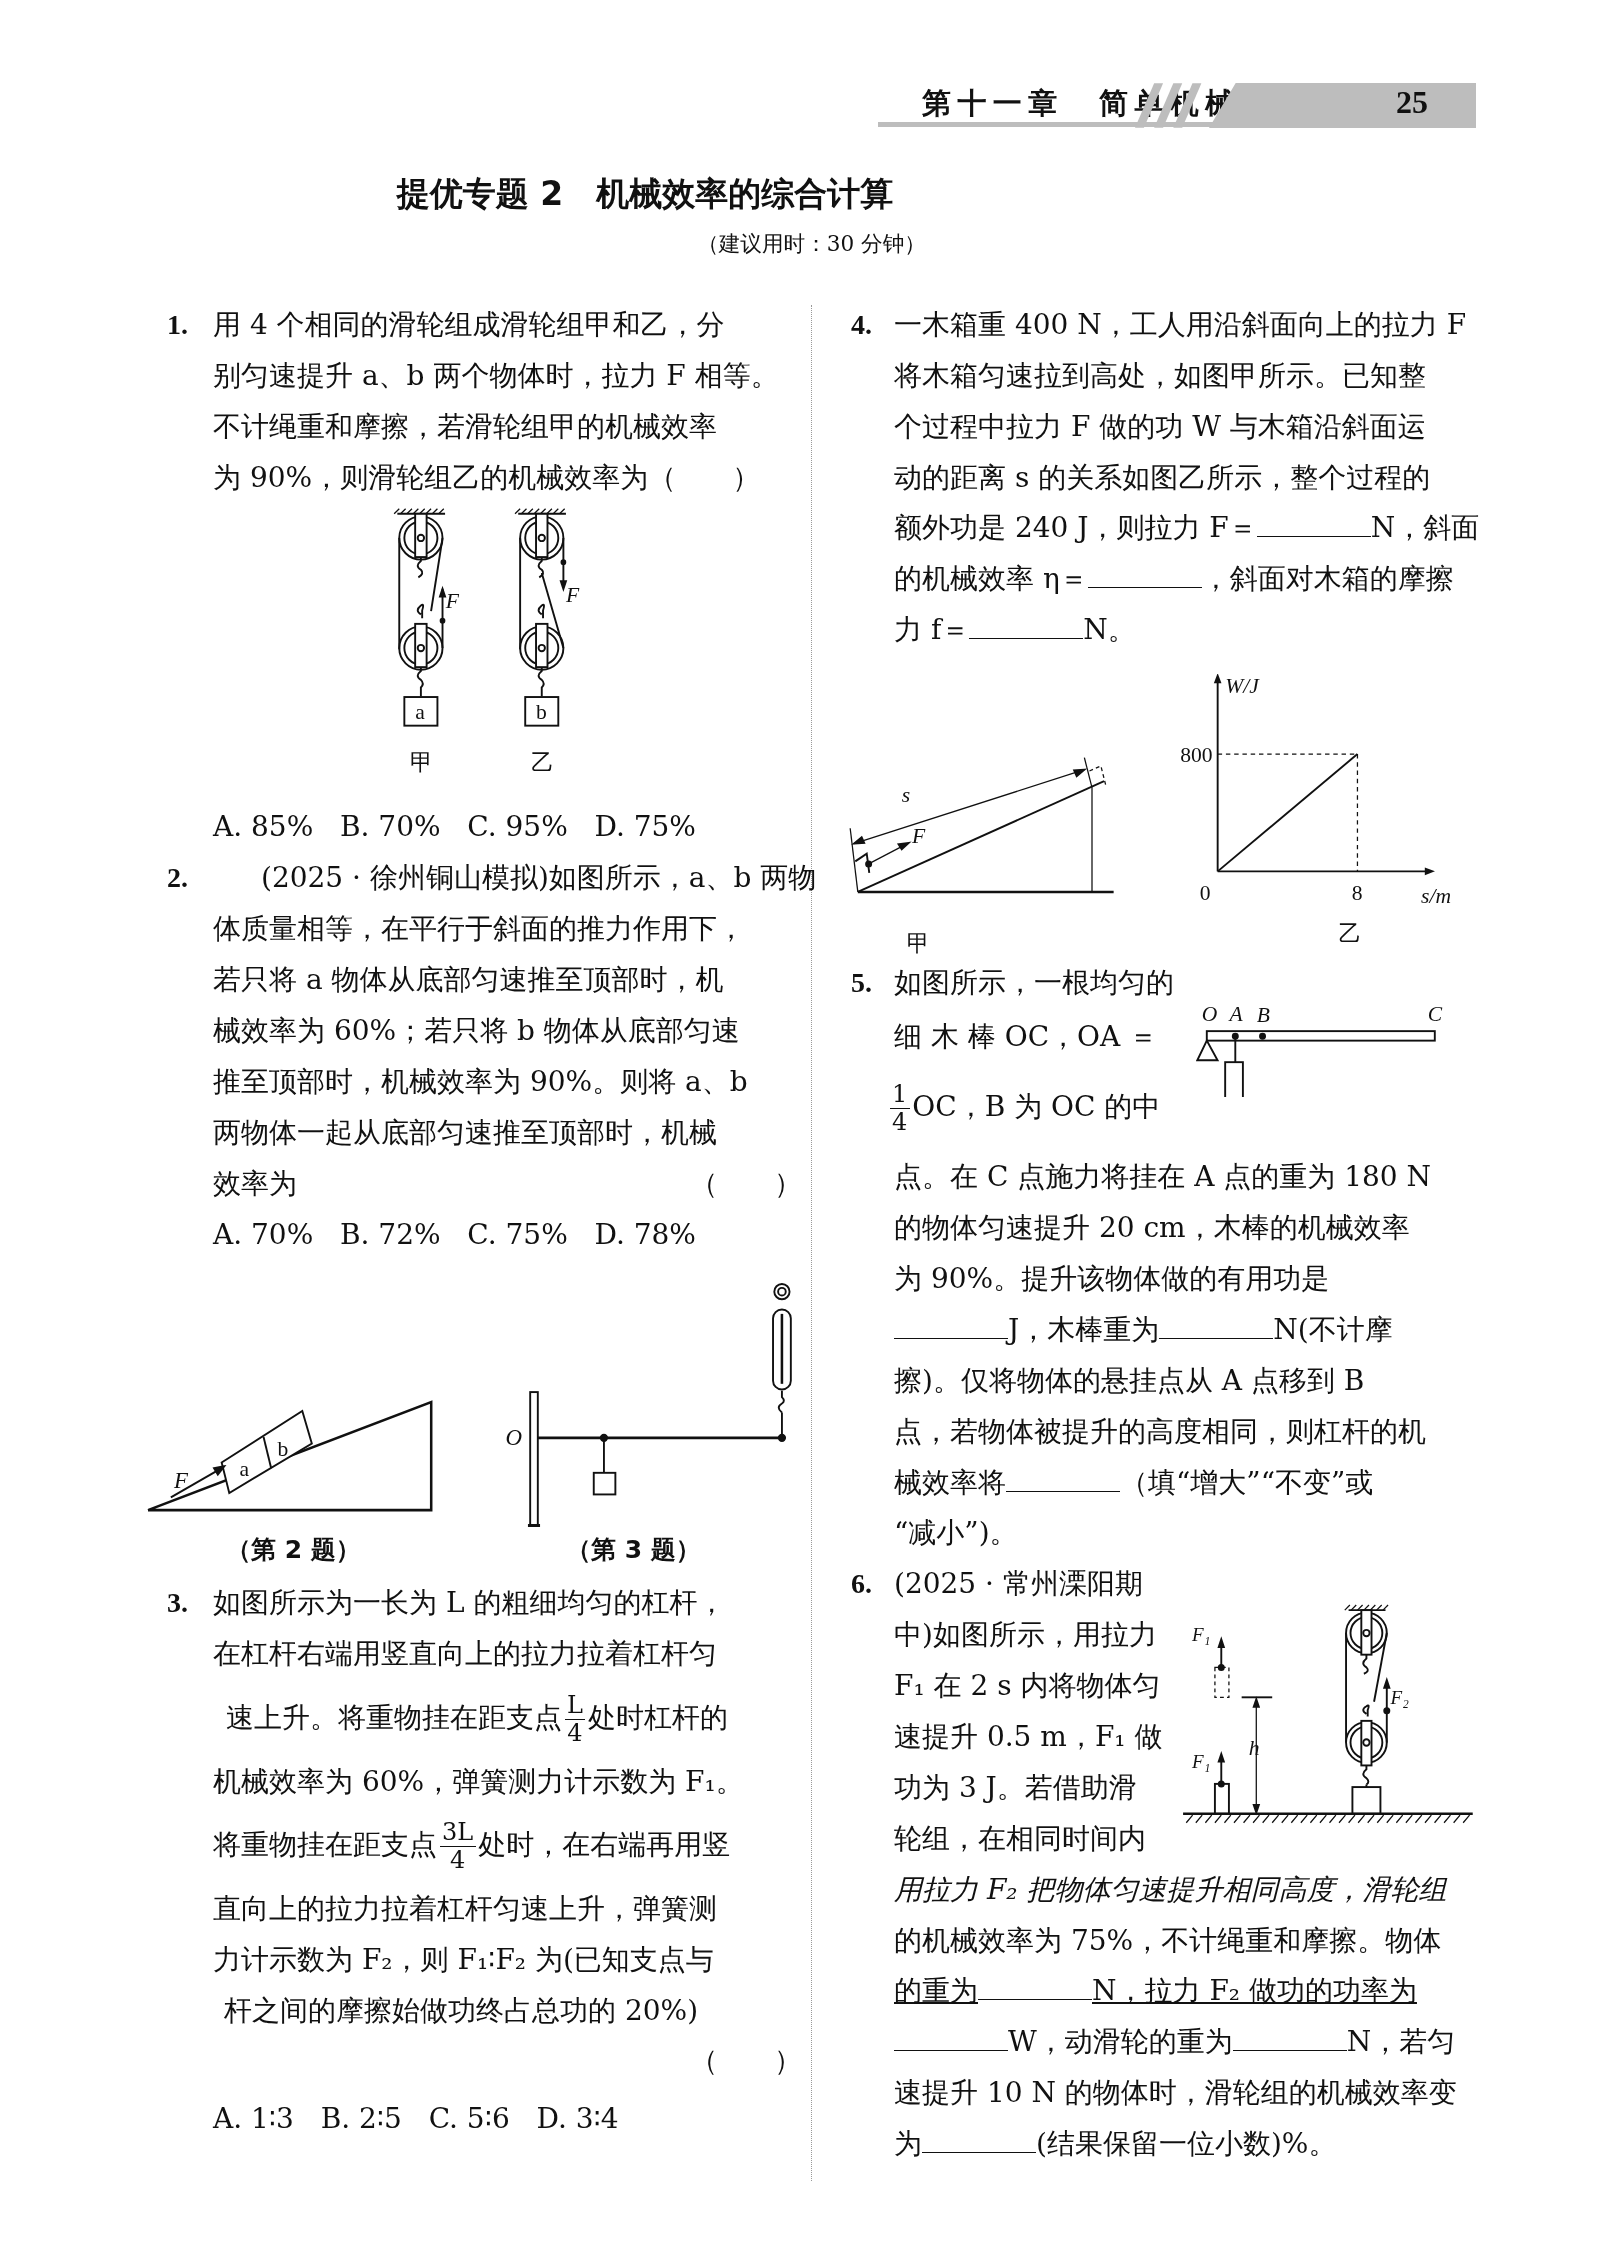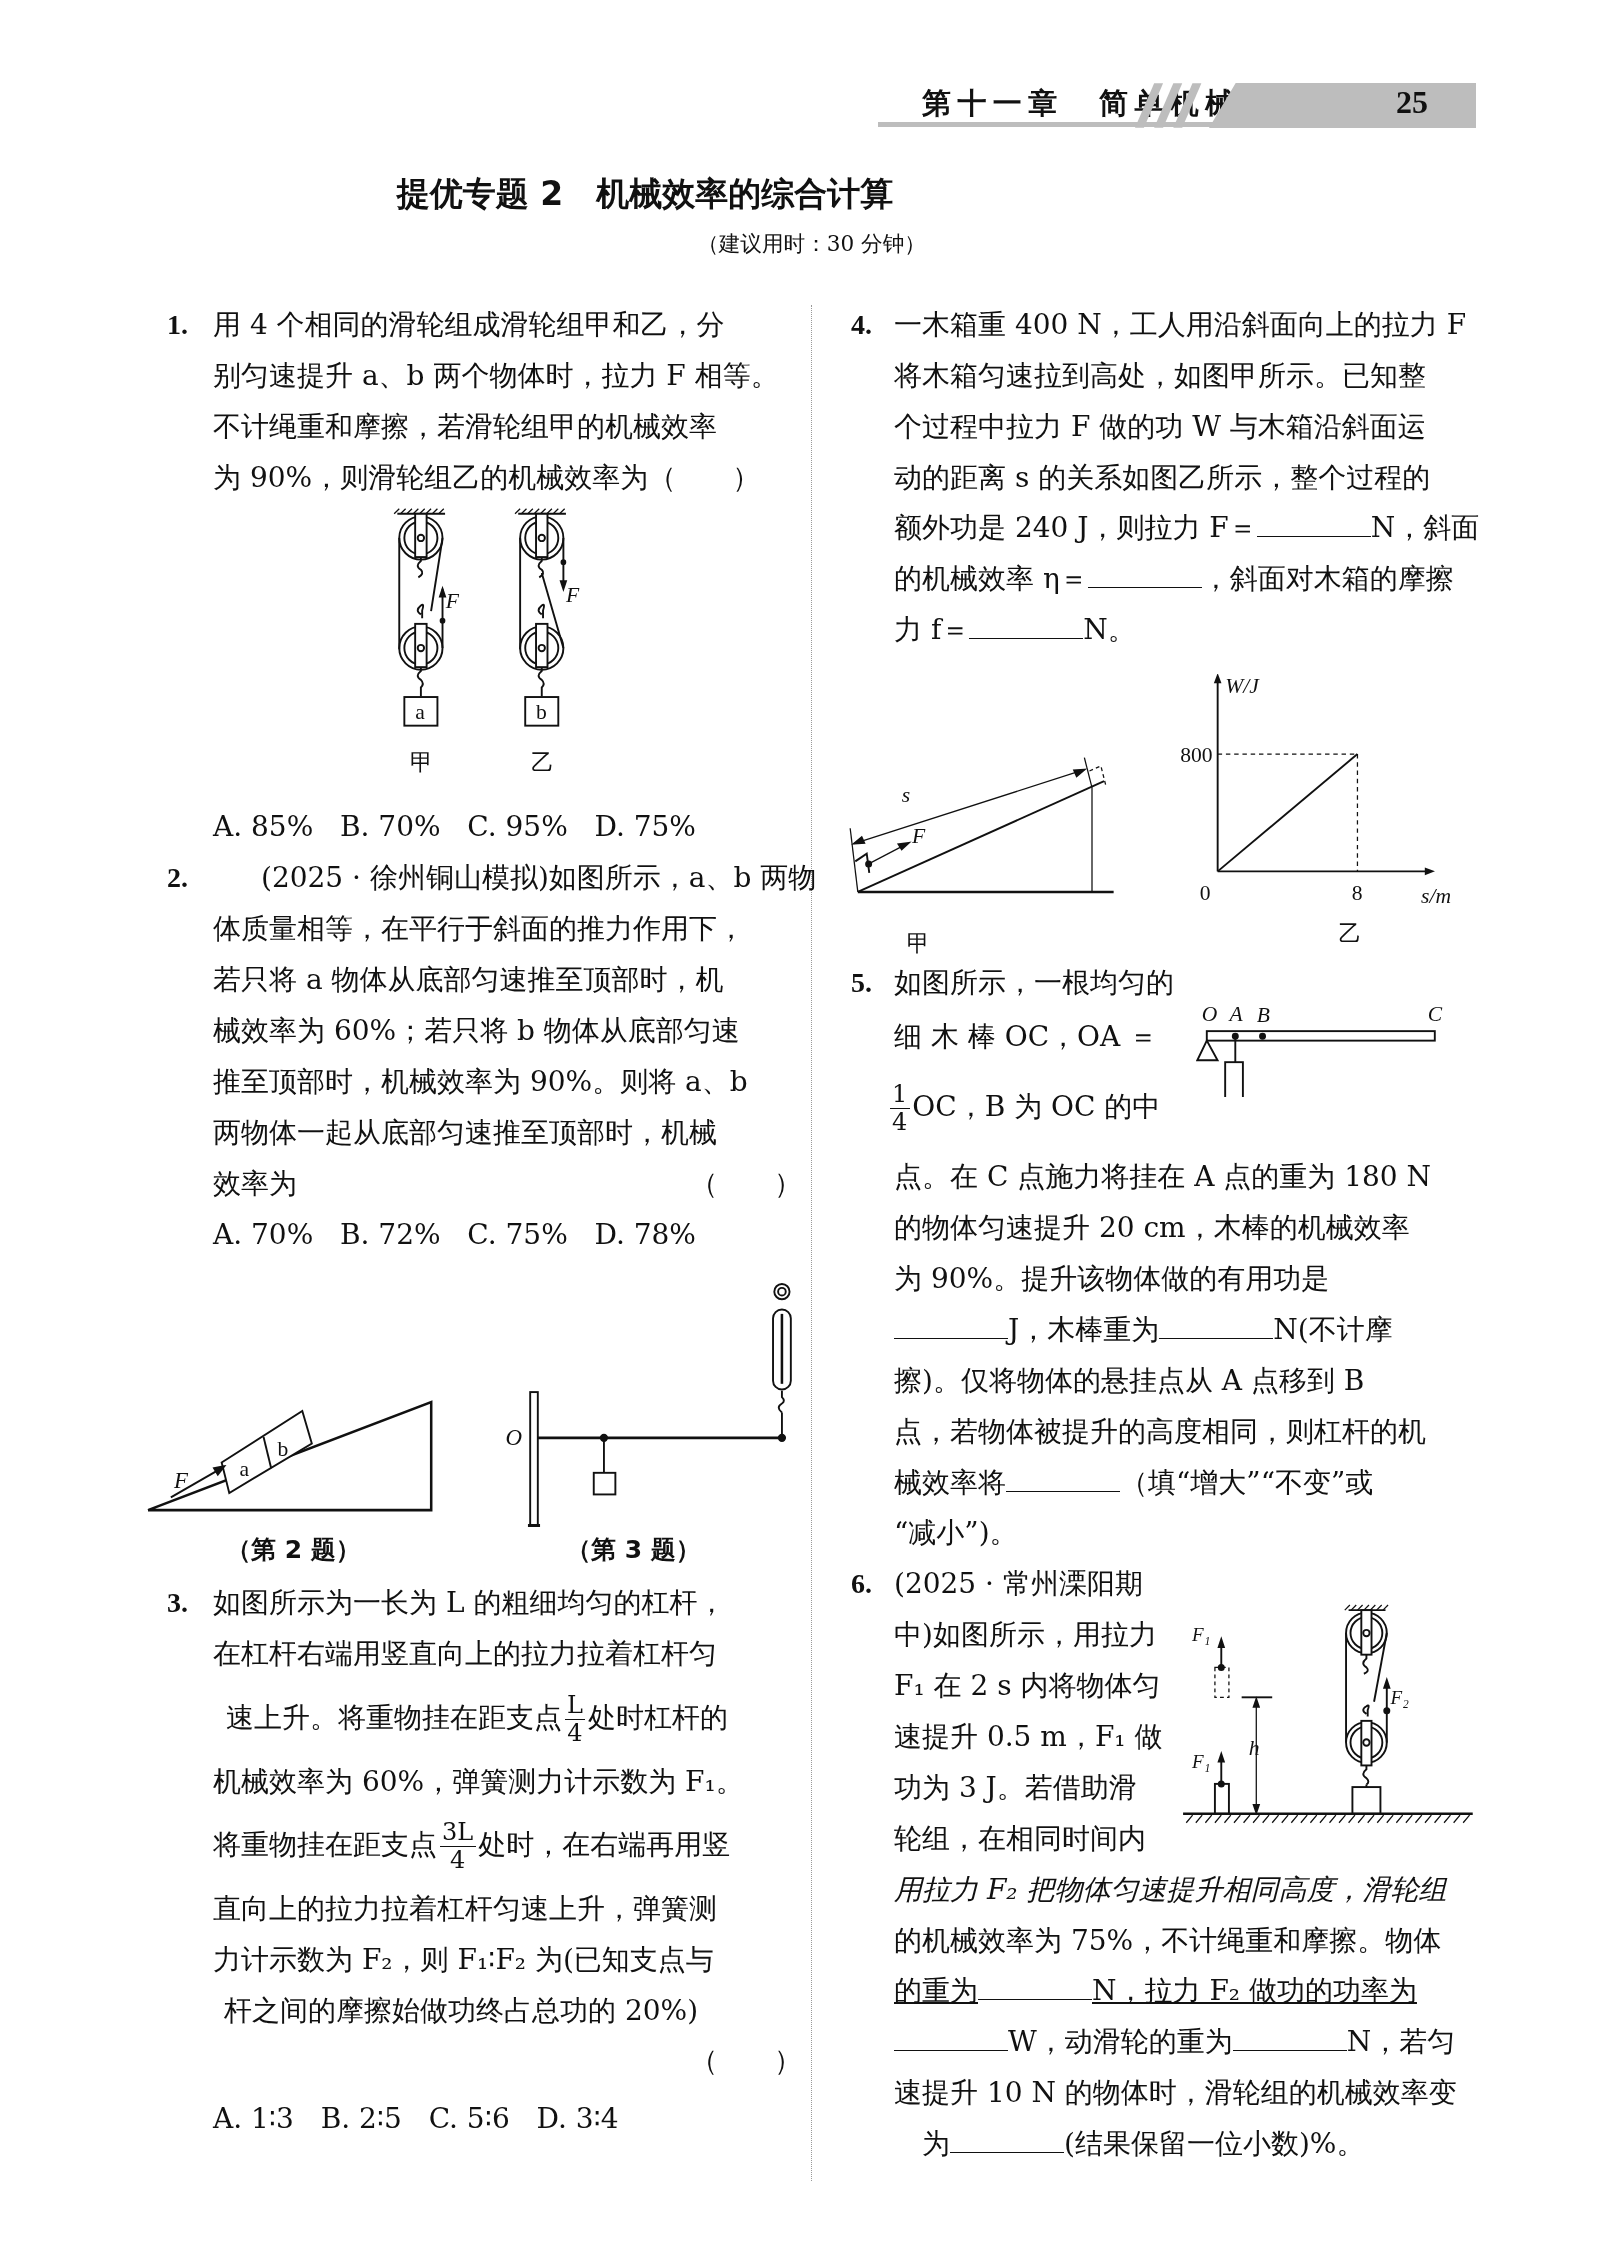--- a/index.html
+++ b/index.html
@@ -282,21 +282,21 @@
   <div class="line" style="left:894px;top:1813px;">轮组，在相同时间内</div>
   <div class="line" style="left:894px;top:1864px;font-style:italic;">用拉力 F₂ 把物体匀速提升相同高度，滑轮组</div>
   <div class="line" style="left:894px;top:1915px;">的机械效率为 75%，不计绳重和摩擦。物体</div>
   <div class="line" style="left:894px;top:1965px;text-decoration:underline;">
     <span>的重为</span><span class="blank" style="width:114px"></span><span>N，拉力 F₂ 做功的功率为</span>
   </div>
   <div class="line" style="left:894px;top:2016px;">
     <span class="blank" style="width:114px"></span><span>W，动滑轮的重为</span><span class="blank" style="width:114px"></span><span>N，若匀</span>
   </div>
   <div class="line" style="left:894px;top:2067px;">速提升 10 N 的物体时，滑轮组的机械效率变</div>
-  <div class="line" style="left:894px;top:2118px;margin-left:28px;">
+  <div class="line" style="left:894px;top:2118px;">
     <span>为</span><span class="blank" style="width:114px"></span><span>(结果保留一位小数)%。</span>
   </div>
 
   <svg class="abs" style="left:1183px;top:1577px;" width="293" height="261" viewBox="0 0 460 410" fill="none" stroke="#111" stroke-width="3">
     <line x1="0" y1="372" x2="455" y2="372" stroke-width="4"></line>
     <path d="M5 386 l10 -12 M20 386 l10 -12 M35 386 l10 -12 M50 386 l10 -12 M65 386 l10 -12 M80 386 l10 -12 M95 386 l10 -12 M110 386 l10 -12 M125 386 l10 -12 M140 386 l10 -12 M155 386 l10 -12 M170 386 l10 -12 M185 386 l10 -12 M200 386 l10 -12 M215 386 l10 -12 M230 386 l10 -12 M245 386 l10 -12 M260 386 l10 -12 M275 386 l10 -12 M290 386 l10 -12 M305 386 l10 -12 M320 386 l10 -12 M335 386 l10 -12 M350 386 l10 -12 M365 386 l10 -12 M380 386 l10 -12 M395 386 l10 -12 M410 386 l10 -12 M425 386 l10 -12 M440 386 l10 -12" stroke-width="2"></path>
     <rect x="50" y="325" width="22" height="47"></rect>
     <circle cx="60" cy="325" r="4" fill="#111"></circle>
     <line x1="60" y1="325" x2="60" y2="283"></line>
     <path d="M60 278 l-4 12 h8 z" fill="#111"></path>

